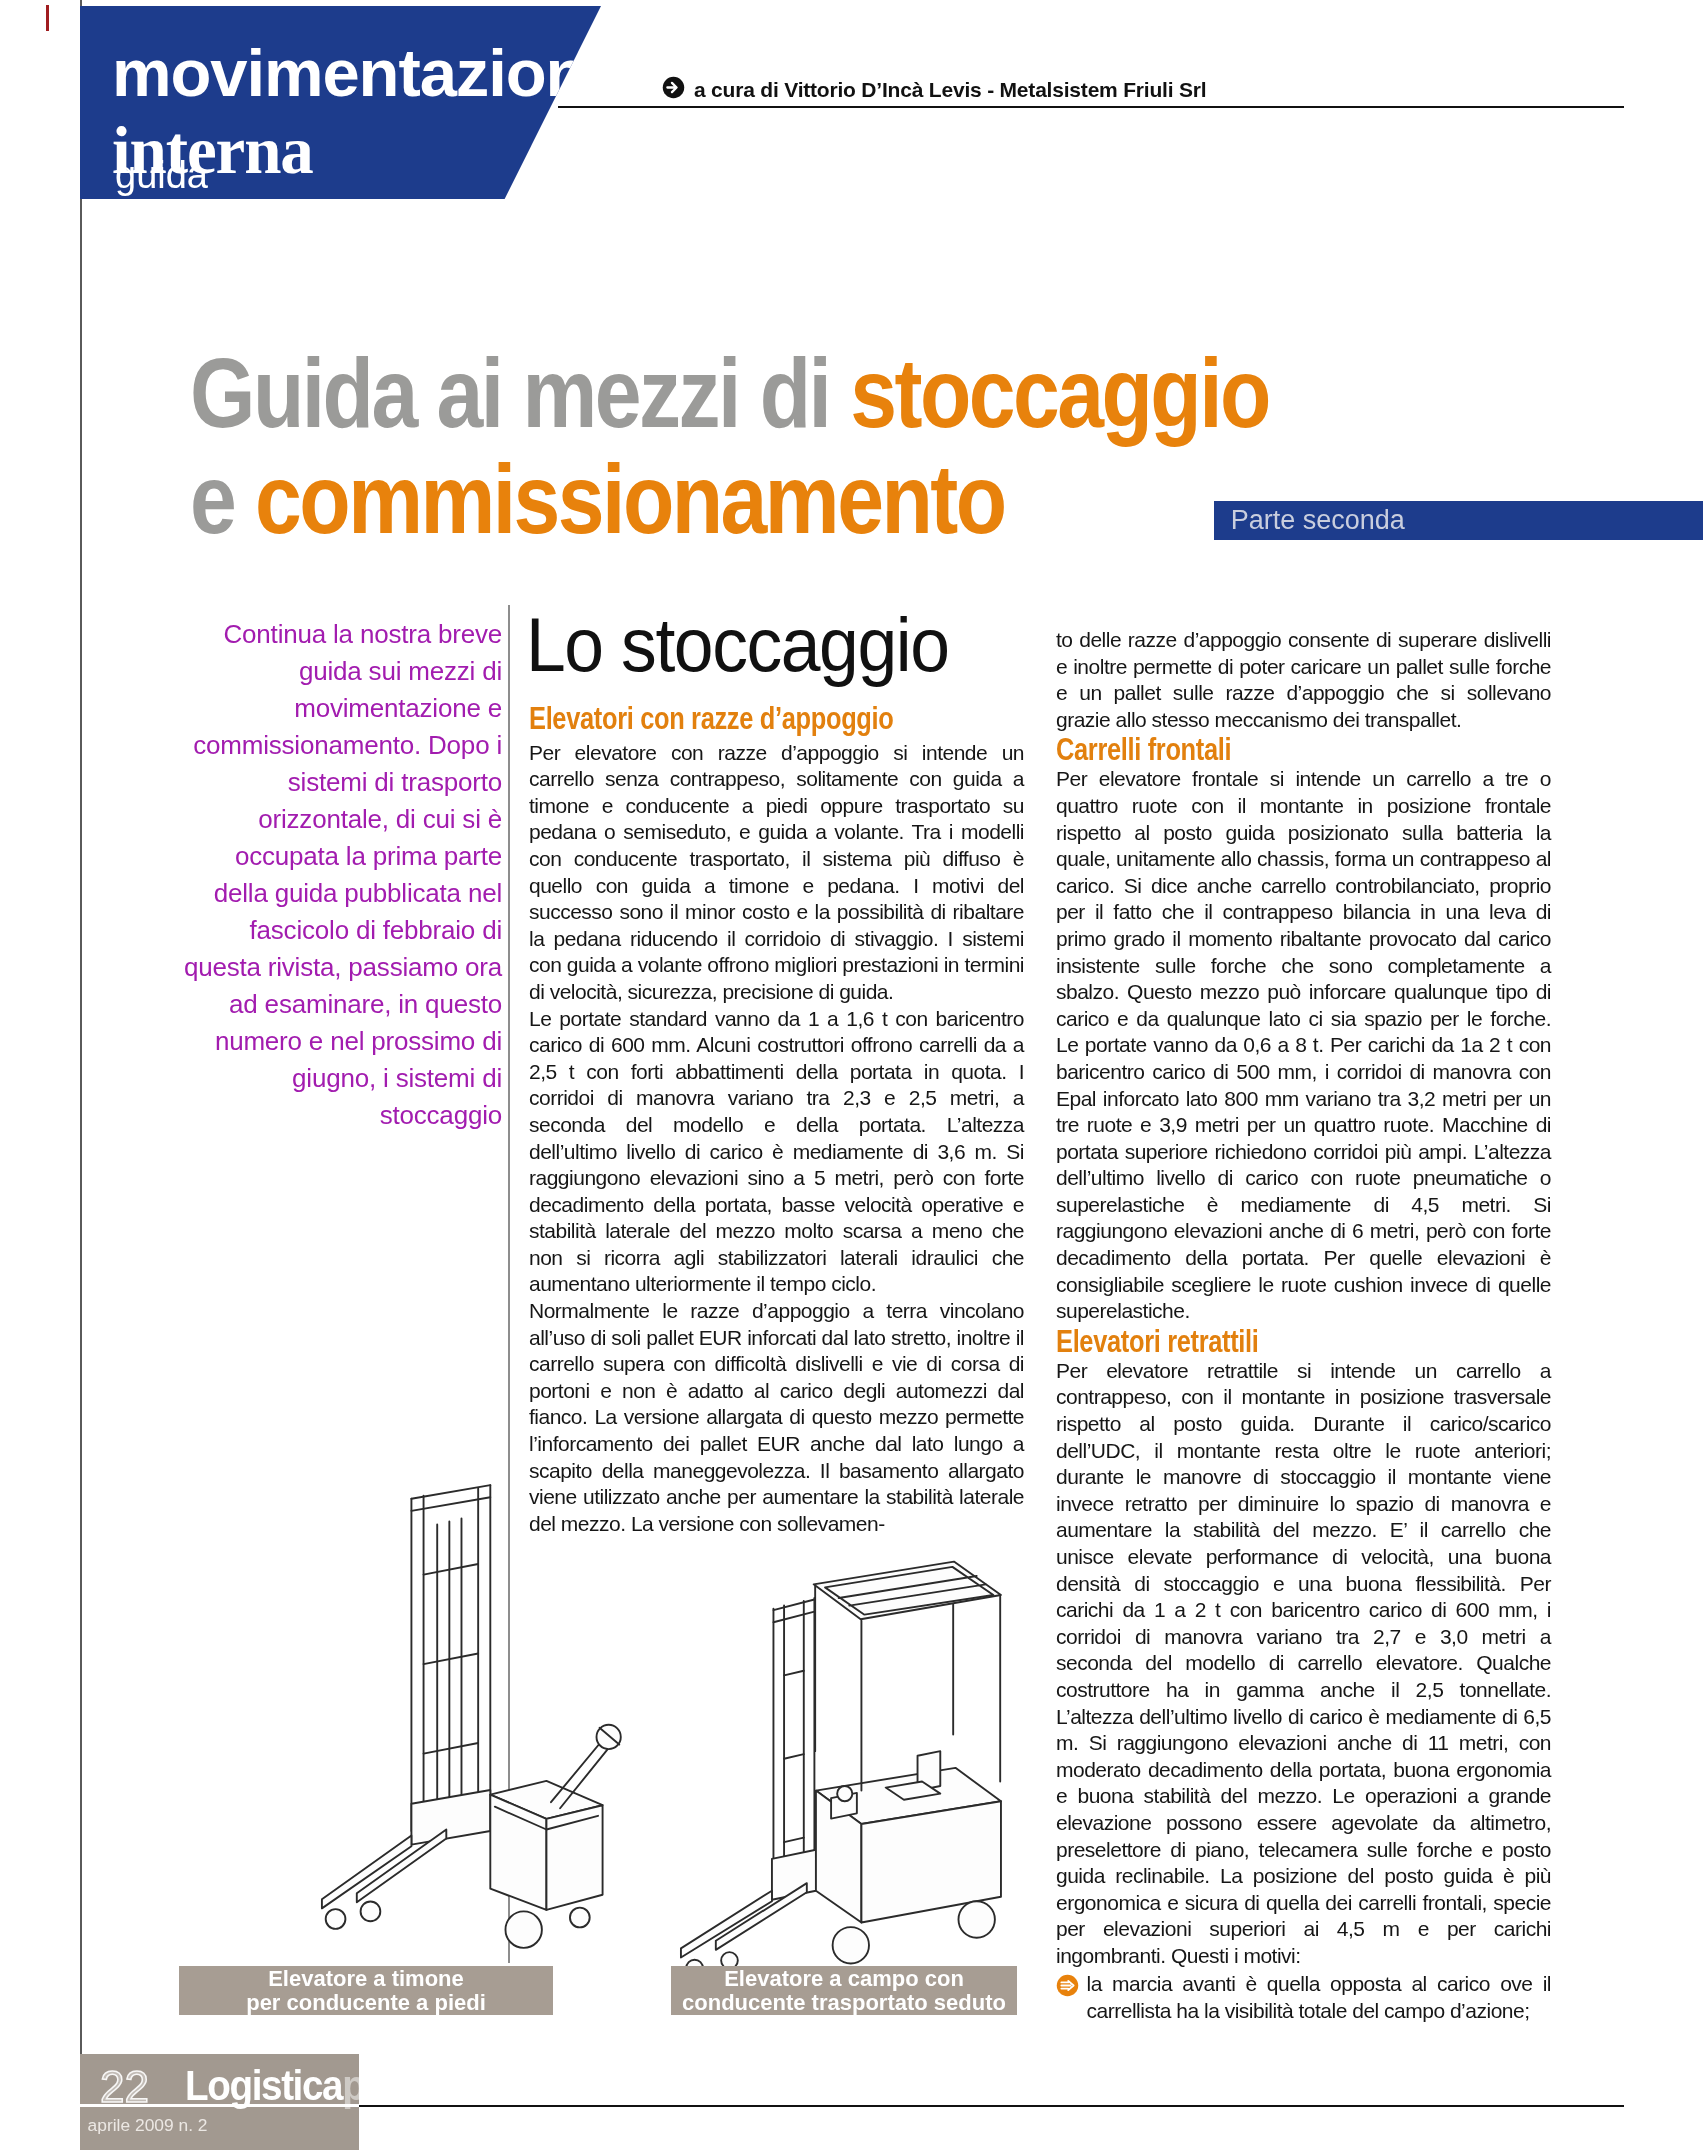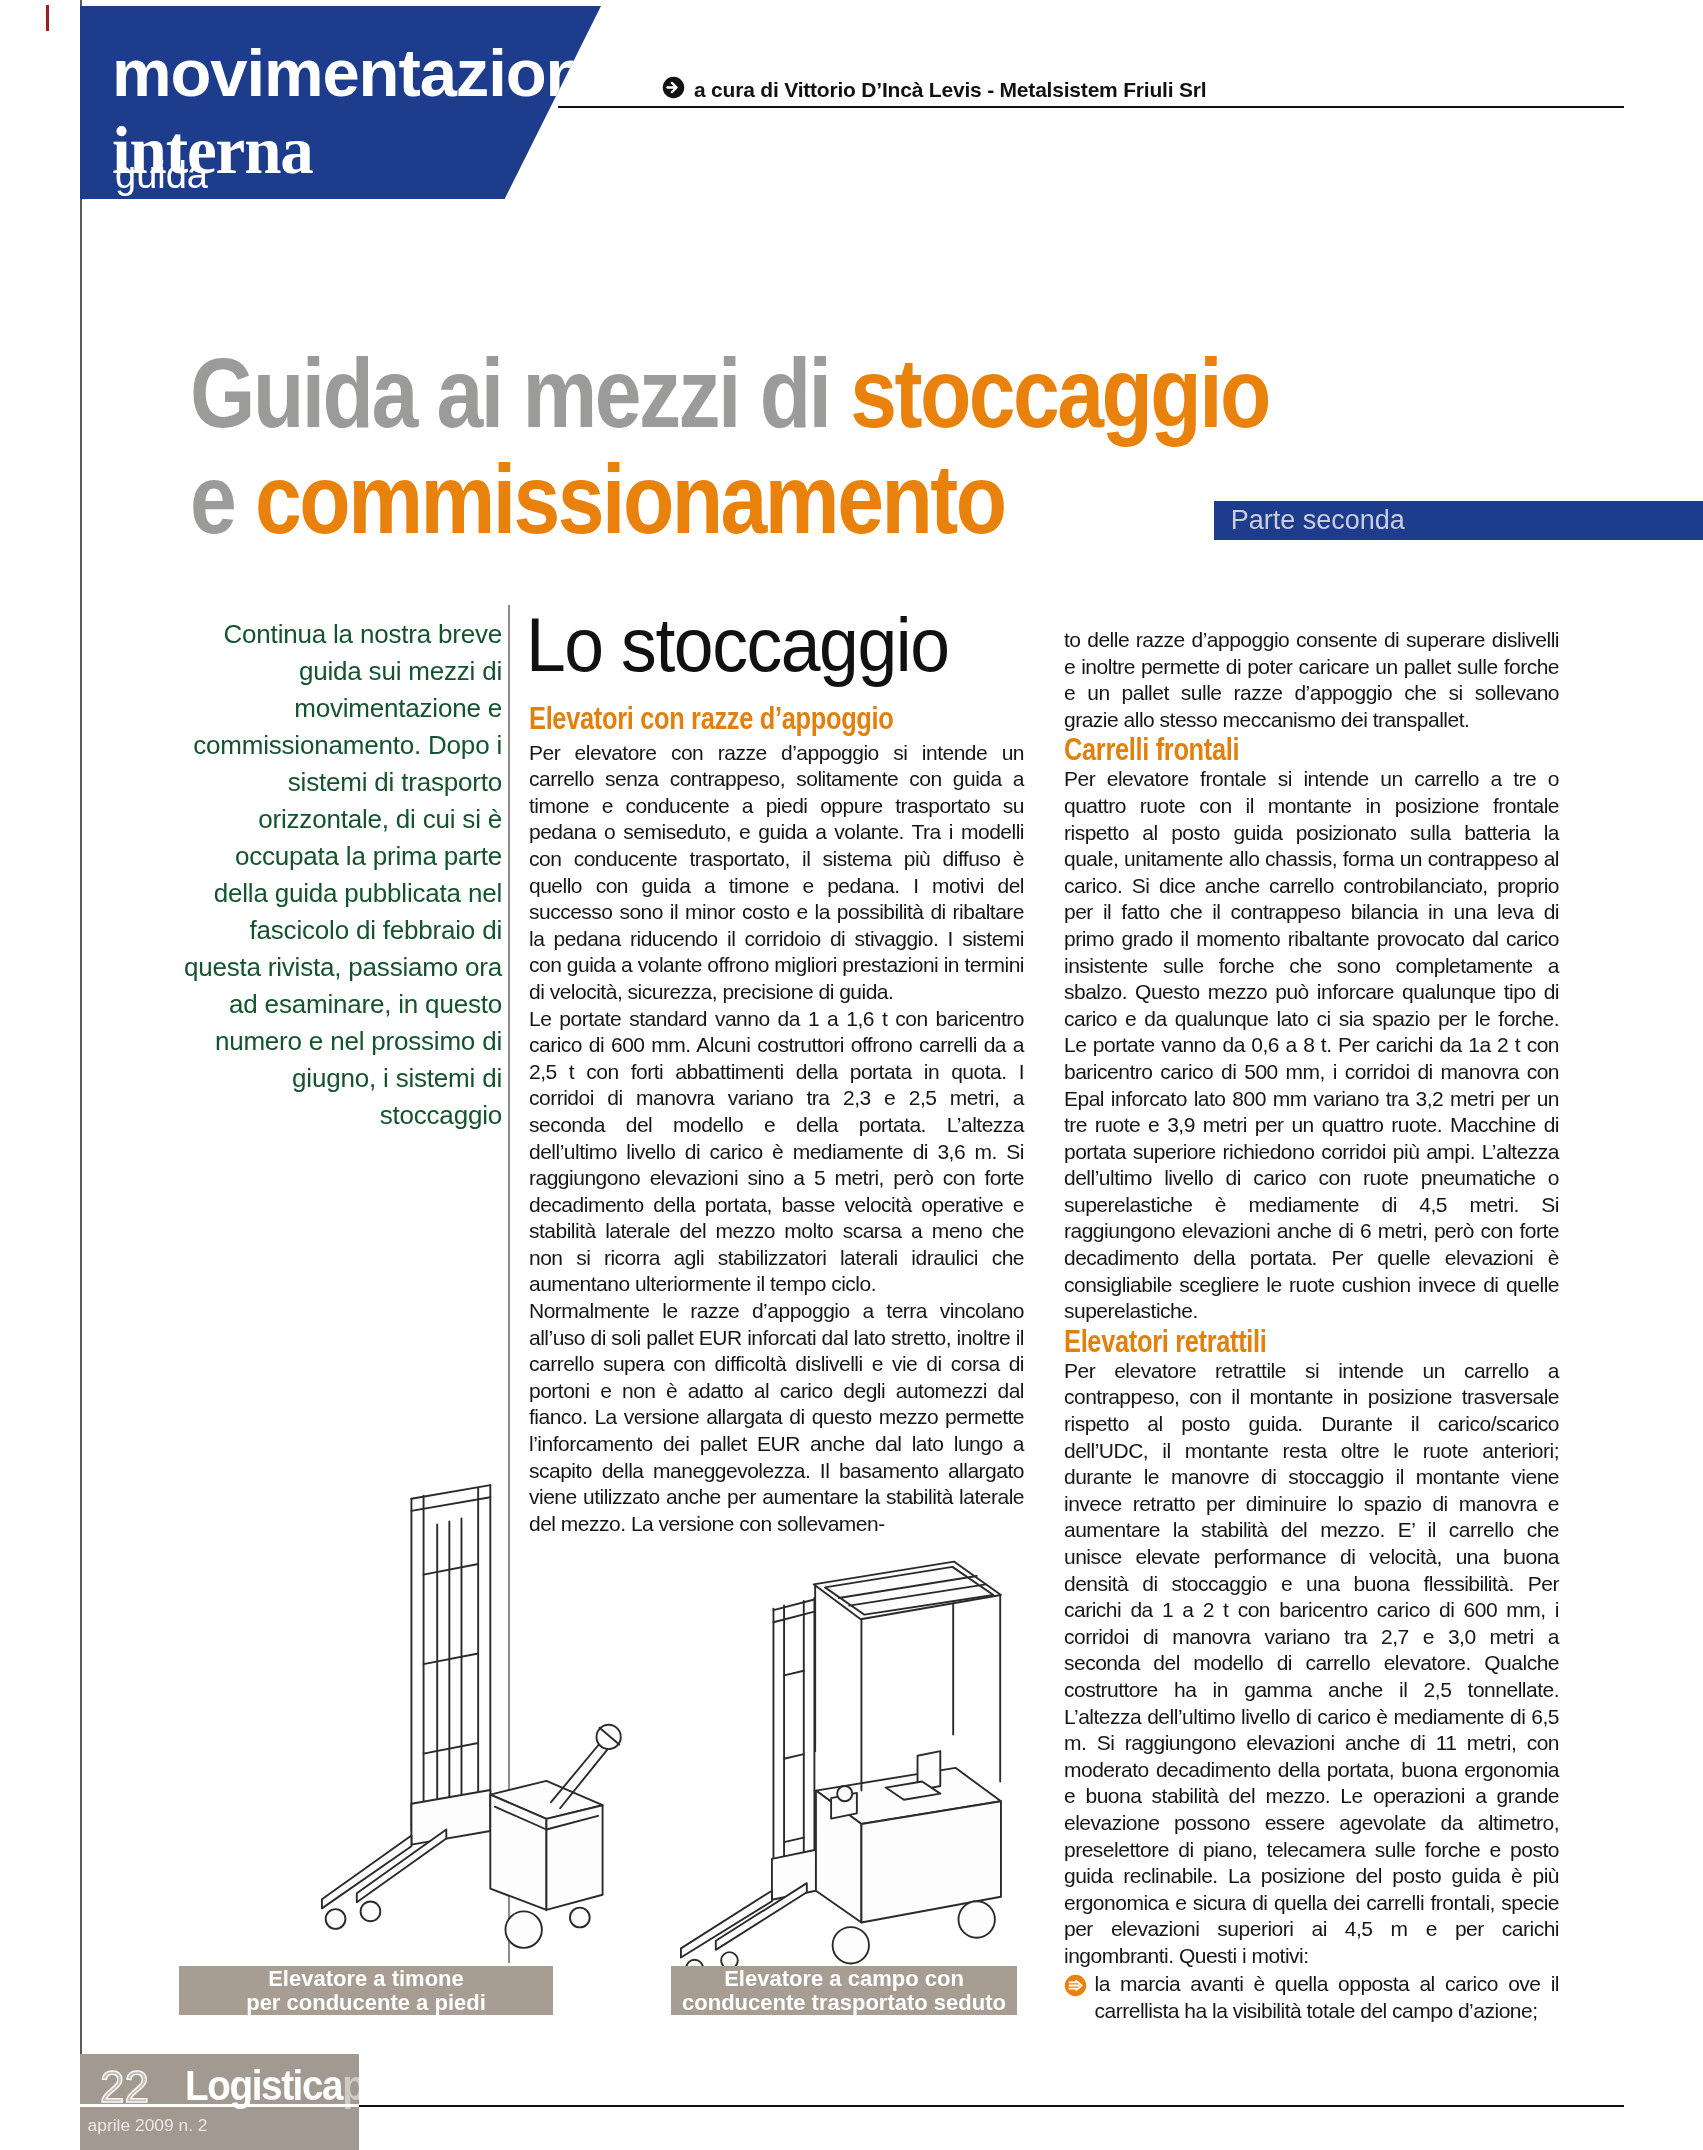--- a/index.html
+++ b/index.html
@@ -33,35 +33,35 @@
     font-size:99px;letter-spacing:-3px;line-height:1;transform:scaleX(.85);transform-origin:left;}
   .title-1{top:343px;}
   .title-2{top:449px;}
   .t-gray{color:#9b9b99;}
   .t-orange{color:#e8820c;}
   .part-badge{position:absolute;left:1214px;top:501px;width:489px;height:39px;background:#1d3c8c;
     color:#c9cede;font-size:27px;display:flex;align-items:center;padding-left:16.7px;box-sizing:border-box;text-align:center;}
 
   
   .intro{position:absolute;left:174px;top:616px;width:328px;text-align:right;
-    font-size:26px;line-height:37px;color:#14532d;letter-spacing:-0.2px;}
+    font-size:26px;line-height:37px;color:#a21caf;letter-spacing:-0.2px;}
 
   .column-divider{position:absolute;left:508px;top:605px;width:1.5px;height:1358px;background:#8d8d8d;}
 
   
   .section-title{position:absolute;left:526px;top:607px;font-size:76px;font-weight:500;color:#111;
     letter-spacing:-1.5px;line-height:1;transform:scaleX(.94);transform-origin:left;white-space:nowrap;}
   .col{position:absolute;width:495px;font-size:21px;line-height:26.6px;text-align:justify;
     color:#161616;letter-spacing:-0.5px;}
   .col p{margin:0;}
   .col-heading{color:#e2800e;font-weight:bold;font-size:31px;letter-spacing:-0.4px;line-height:33px;
     transform:scaleX(.82);transform-origin:left;white-space:nowrap;text-align:left;}
   .mid-col{left:529px;top:702px;}
   .mid-col .col-heading{margin-bottom:4.6px;}
-  .right-col{left:1056px;top:627px;margin-left:8px;}
+  .right-col{left:1056px;top:627px;}
   .h-frontali{margin-top:46px;margin-bottom:7.6px;}
   .h-retrattili{margin-top:53px;margin-bottom:7.6px;}
   .bullet-item{display:flex;gap:7.6px;margin-top:1.5px;}
   .bullet-item .bt{flex:1;text-align:justify;}
   .bullet-icon{flex:0 0 23px;padding-top:3px;}
 
   
   .fig-svg{position:absolute;}
   .fig-caption{position:absolute;background:#a79d93;color:#fff;font-weight:bold;font-size:22px;
     line-height:23.5px;display:flex;flex-direction:column;justify-content:center;align-items:center;text-align:center;}

